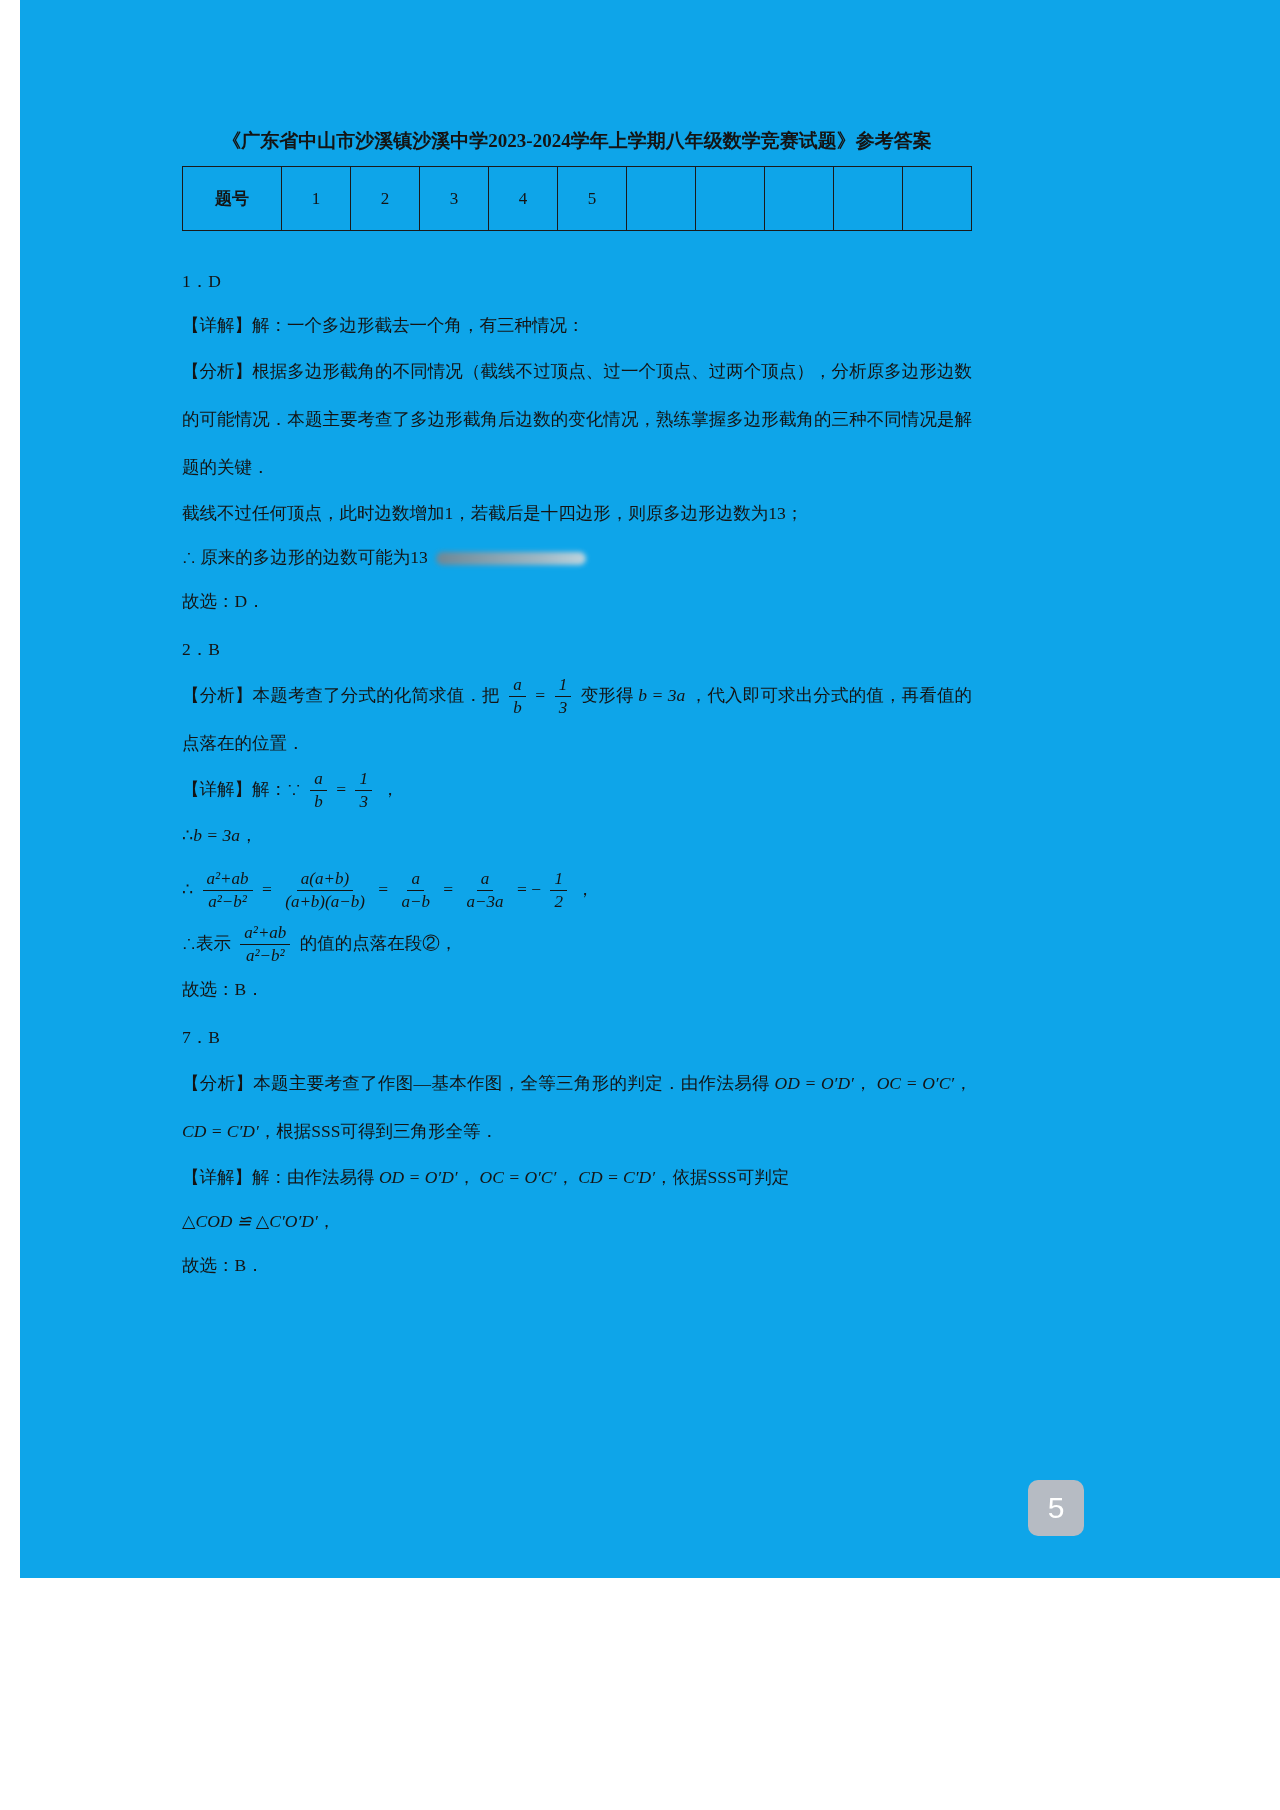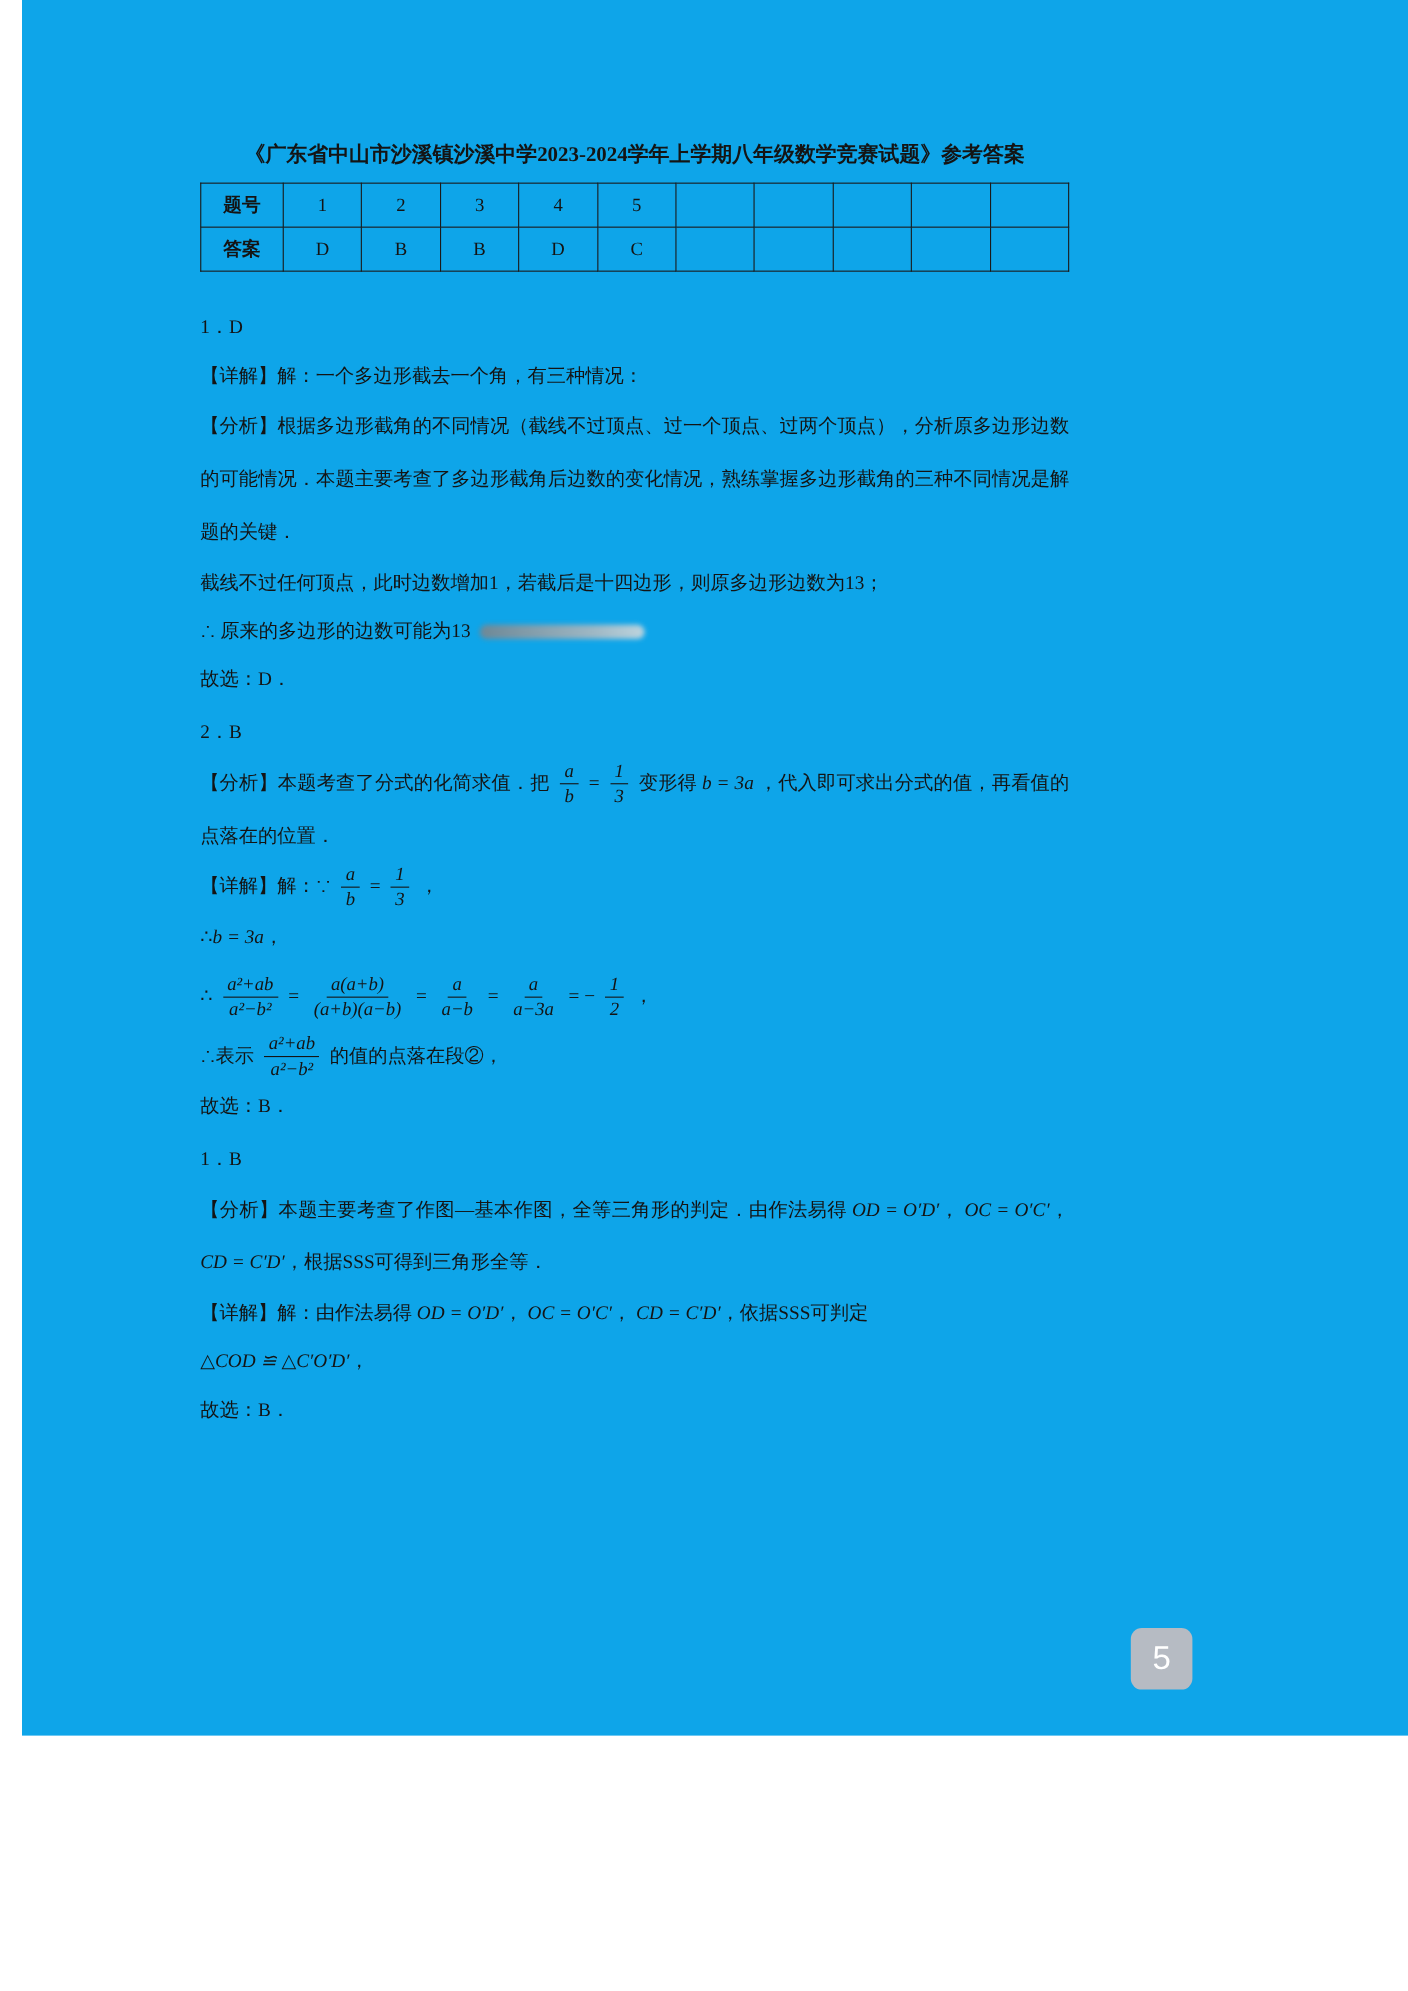--- a/index.html
+++ b/index.html
@@ -9,21 +9,21 @@
     font-family:"Liberation Serif","DejaVu Serif",serif;color:#141414;overflow:hidden;margin-left:20px;
   }
   .content{position:absolute;left:162px;top:126px;width:790px;}
   .title{
     font-size:19px;font-weight:bold;text-align:center;line-height:30px;
     margin:0 0 10px 0;
   }
   .answer-table{width:100%;border-collapse:collapse;table-layout:fixed;}
   .answer-table th,.answer-table td{
     border:1.6px solid #1a1a1a;height:31px;text-align:center;
-    font-size:17px;padding:4px;
+    font-size:17px;padding:16px;
   }
   .answer-table th{width:66px;font-weight:bold;}
   .answer-table td{font-weight:normal;}
   .p{font-size:17.5px;line-height:44px;}
   .just{text-align:justify;line-height:48px;}
   .heading-gap{margin-top:28px;}
   .small-gap{margin-top:4px;}
   .mi{font-style:italic;}
   .frac{
     display:inline-flex;flex-direction:column;align-items:center;
@@ -60,33 +60,20 @@
 
     <table class="answer-table">
       <tbody>
         <tr>
           <th>题号</th>
           <td>1</td>
           <td>2</td>
           <td>3</td>
           <td>4</td>
           <td>5</td>
-          <td></td>
-          <td></td>
-          <td></td>
-          <td></td>
-          <td></td>
-        </tr>
-        <tr>
-          <th>答案</th>
-          <td>D</td>
-          <td>B</td>
-          <td>B</td>
-          <td>D</td>
-          <td>C</td>
           <td></td>
           <td></td>
           <td></td>
           <td></td>
           <td></td>
         </tr>
       </tbody>
     </table>
 
     <div class="p heading-gap">1．D</div>
@@ -161,21 +148,21 @@
     <div class="p">
       <span>∴表示</span>
       <span class="frac">
           <span class="fnum">a²+ab</span>
           <span class="fden">a²−b²</span>
         </span>
       <span>的值的点落在段②，</span>
     </div>
     <div class="p">故选：B．</div>
 
-    <div class="p small-gap">1．B</div>
+    <div class="p small-gap">7．B</div>
     <div class="p just">
       <span>【分析】本题主要考查了作图—基本作图，全等三角形的判定．由作法易得</span>
       <span class="mi">OD = O′D′</span><span>，</span>
       <span class="mi">OC = O′C′</span><span>，</span>
       <span class="mi">CD = C′D′</span><span>，根据SSS可得到三角形全等．</span>
     </div>
     <div class="p">
       <span>【详解】解：由作法易得</span>
       <span class="mi">OD = O′D′</span><span>，</span>
       <span class="mi">OC = O′C′</span><span>，</span>

